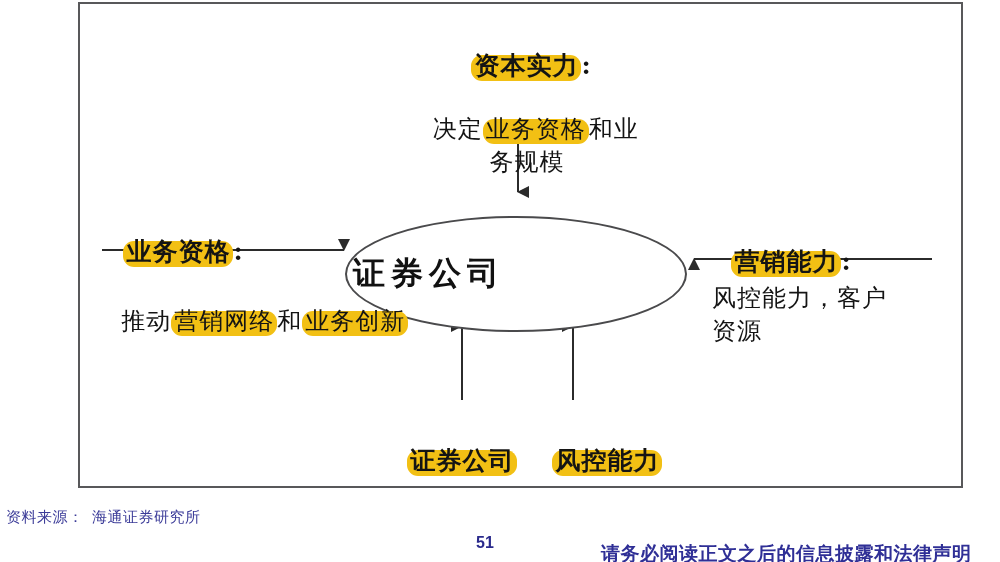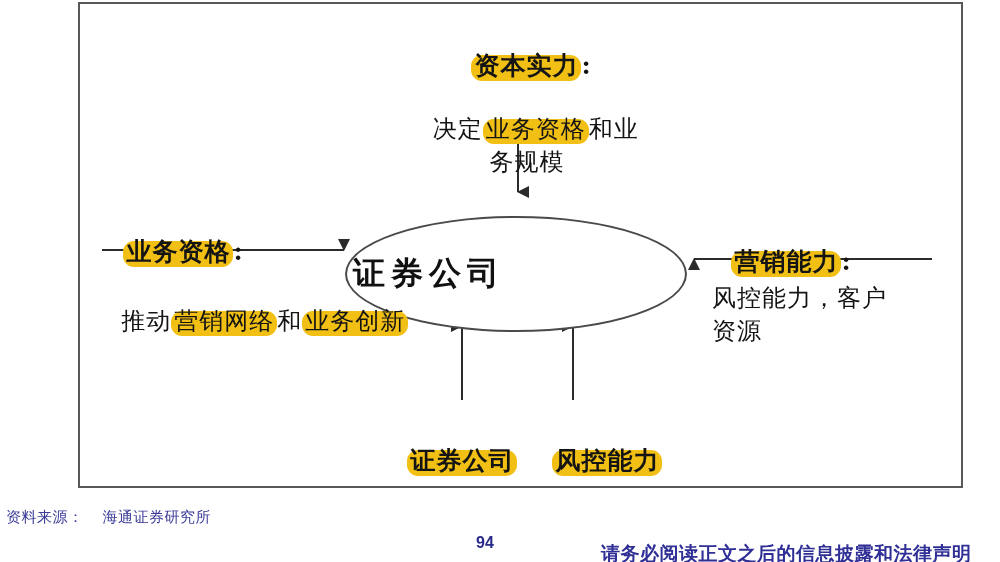--- a/index.html
+++ b/index.html
@@ -114,21 +114,21 @@
   #marketing-desc  { left: 712px; top: 282px; width: 218px; }
 
   #risk-title      { left: 388px; top: 409px; }
   #incentive-title { left: 533px; top: 409px; }
 
   
   #source-note {
     position: absolute;
     left: 6px;
     top: 508px;
-    font-family: Liberation Mono, monospace;
+    font-family: Liberation Serif, serif;
     font-size: 15px;
     color: #3b3b98;
     white-space: pre;
     letter-spacing: 0.5px;
   }
   #page-number {
     position: absolute;
     left: 476px;
     top: 534px;
     font-family: "Liberation Sans", sans-serif;
@@ -221,15 +221,15 @@
 <div class="cn hl-label" id="risk-title">
   <span class="mark">证券公司</span>
 </div>
 
 <div class="cn hl-label" id="incentive-title">
   <span class="mark">风控能力</span>
 </div>
 
 <div id="source-note"><span>资料来源：</span>  <span>海通证券研究所</span></div>
 
-<div id="page-number">94</div>
+<div id="page-number">51</div>
 
 <div id="disclaimer">请务必阅读正文之后的信息披露和法律声明</div>
 
 </body></html>

